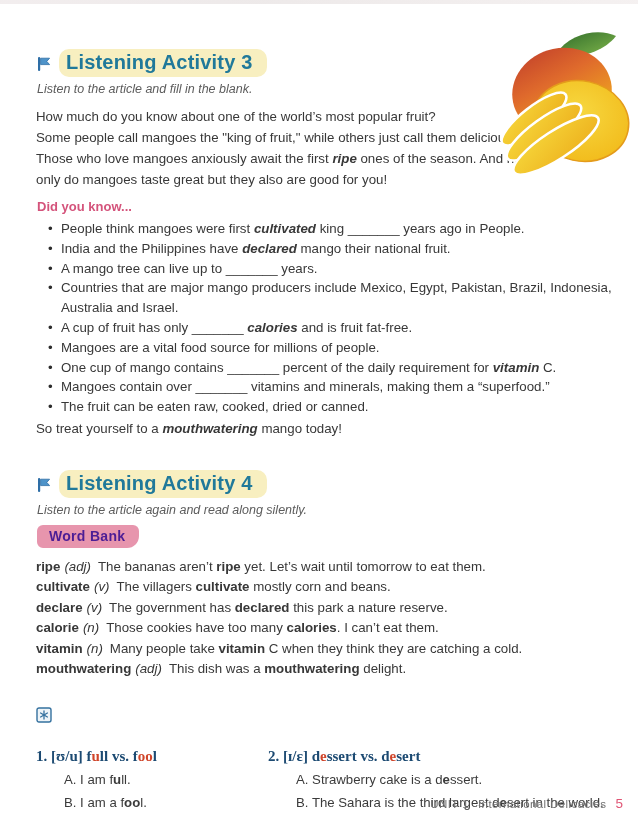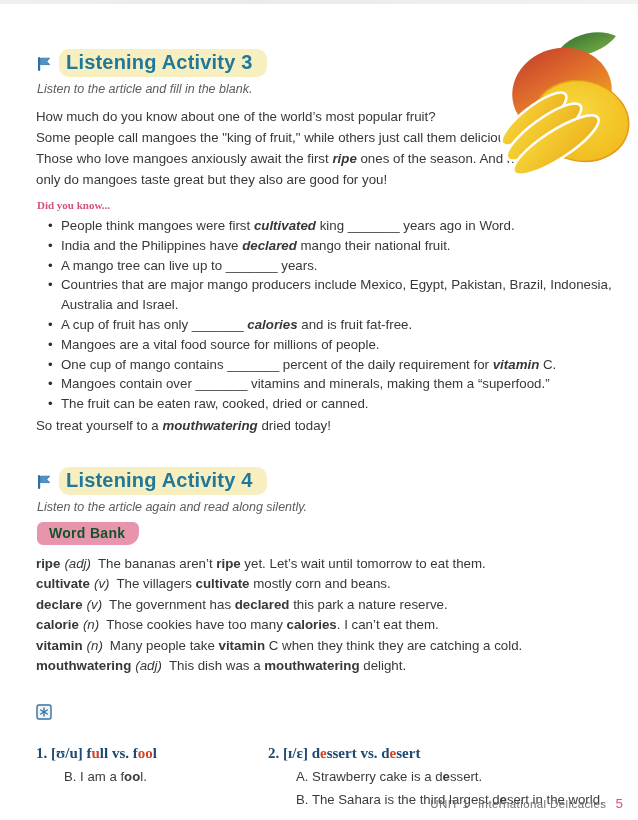--- a/index.html
+++ b/index.html
@@ -16,33 +16,33 @@
   .sec-icon{flex:0 0 auto;width:16px;height:16px;margin-top:2px;}
   .hl{display:inline-block;background:#f8efc0;border-radius:10px;padding:2px 14px 3px 7px;}
   .sec-title{font-size:20px;font-weight:bold;color:#20799a;letter-spacing:.2px;}
   .subtitle{font-style:italic;color:#5c5c5c;font-size:12.5px;margin:5px 0 0 1px;}
 
   
   .sec-a3{margin-top:49px;}
   .para{margin-top:10px;font-size:13.3px;line-height:21px;width:580px;}
   .kw{font-weight:bold;font-style:italic;}
   .blank{letter-spacing:0;text-align:center;}
-  .dyk{margin:9px 0 0 1px;font-family:Liberation Serif, serif;
-       font-weight:bold;color:#d4537b;font-size:11px;}
+  .dyk{margin:9px 0 0 1px;font-family:Liberation Sans, sans-serif;
+       font-weight:bold;color:#d4537b;font-size:13px;}
   .bullets{list-style:none;margin:5px 0 0 0;padding:0 0 0 12px;font-size:13.3px;line-height:19.8px;}
   .bullets li{position:relative;padding-left:13px;}
   .bullets li::before{content:"\2022";position:absolute;left:0;top:0;color:#2c2c2c;}
   .closing{margin:2px 0 0 0;font-size:13.3px;line-height:20px;}
 
   
   .mango{position:absolute;top:24px;right:4px;width:152px;height:150px;}
 
   
   .sec-a4{margin-top:31px;}
-  .wb-badge{display:inline-block;margin:8px 0 0 1px;background:#e795ad;color:#14532d;
+  .wb-badge{display:inline-block;margin:8px 0 0 1px;background:#e795ad;color:#4c1d95;
     font-weight:bold;font-size:14px;padding:3px 14px 4px 12px;border-radius:6px 6px 12px 6px;
     letter-spacing:.3px;}
   .wb-list{margin-top:9px;font-size:13.3px;line-height:20.4px;}
   .wb-word{font-weight:bold;}
   .wb-pos{margin:0 7px 0 4px;font-style:italic;}
   .wb-kw{font-weight:bold;}
 
   
   .sec-pron{margin-top:26px;}
   .tips{display:flex;margin-top:25px;}
@@ -111,32 +111,32 @@
       <div class="para">
         <span>How much do you know about one of the world’s most popular fruit?</span><br>
         <span>Some people call mangoes the "king of fruit," while others just call them delicious!</span><br>
         <span>Those who love mangoes anxiously await the first </span><span class="kw">ripe</span><span> ones of the season. And not</span><br>
         <span>only do mangoes taste great but they also are good for you!</span>
       </div>
 
       <p class="dyk">Did you know...</p>
 
       <ul class="bullets">
-        <li><span>People think mangoes were first </span><span class="kw">cultivated</span><span> king </span><span class="blank">_______</span><span> years ago in Word.</span></li>
+        <li><span>People think mangoes were first </span><span class="kw">cultivated</span><span> king </span><span class="blank">_______</span><span> years ago in People.</span></li>
         <li><span>India and the Philippines have </span><span class="kw">declared</span><span> mango their national fruit.</span></li>
         <li><span>A mango tree can live up to </span><span class="blank">_______</span><span> years.</span></li>
         <li><span>Countries that are major mango producers include Mexico, Egypt, Pakistan, Brazil, Indonesia,</span><br><span>Australia and Israel.</span></li>
         <li><span>A cup of fruit has only </span><span class="blank">_______</span><span> </span><span class="kw">calories</span><span> and is fruit fat-free.</span></li>
         <li><span>Mangoes are a vital food source for millions of people.</span></li>
         <li><span>One cup of mango contains </span><span class="blank">_______</span><span> percent of the daily requirement for </span><span class="kw">vitamin</span><span> C.</span></li>
         <li><span>Mangoes contain over </span><span class="blank">_______</span><span> vitamins and minerals, making them a “superfood.”</span></li>
         <li><span>The fruit can be eaten raw, cooked, dried or canned.</span></li>
       </ul>
 
-      <p class="closing"><span>So treat yourself to a </span><span class="kw">mouthwatering</span><span> dried today!</span></p>
+      <p class="closing"><span>So treat yourself to a </span><span class="kw">mouthwatering</span><span> mango today!</span></p>
     </section>
 
     <section class="sec-a4">
       <div class="sec-head">
         <svg class="sec-icon" viewBox="0 0 16 16">
           <rect x="2" y="1" width="2.2" height="14" rx="1" fill="#2e6ea6"></rect>
           <path d="M4.6 2.2 H13.6 L10.8 5.4 L13.6 8.6 H4.6 Z" fill="#4e93c9" stroke="#2e6ea6" stroke-width="0.8"></path>
         </svg>
         <span class="hl"><span class="sec-title">Listening Activity 4</span></span>
       </div>
@@ -162,20 +162,21 @@
             <line x1="8" y1="4" x2="8" y2="12"></line>
             <line x1="4.6" y1="6" x2="11.4" y2="10"></line>
             <line x1="11.4" y1="6" x2="4.6" y2="10"></line>
           </g>
         </svg>
       </div>
 
       <div class="tips">
         <div class="tip1">
           <div class="tip-head"><span>1.</span> <span>[ʊ/u]</span><span> f</span><span class="tip-red">u</span><span>ll vs. f</span><span class="tip-red">oo</span><span>l</span></div>
+          <div class="tip-line"><span>A. I am f</span><span class="pb">u</span><span>ll.</span></div>
           <div class="tip-line"><span>B. I am a f</span><span class="pb">oo</span><span>l.</span></div>
         </div>
         <div class="tip2">
           <div class="tip-head"><span>2.</span> <span>[ɪ/ɛ]</span><span> d</span><span class="tip-red">e</span><span>ssert vs. d</span><span class="tip-red">e</span><span>sert</span></div>
           <div class="tip-line"><span>A. Strawberry cake is a d</span><span class="pb">e</span><span>ssert.</span></div>
           <div class="tip-line"><span>B. The Sahara is the third largest d</span><span class="pb">e</span><span>sert in the world.</span></div>
         </div>
       </div>
     </section>
   </div>

